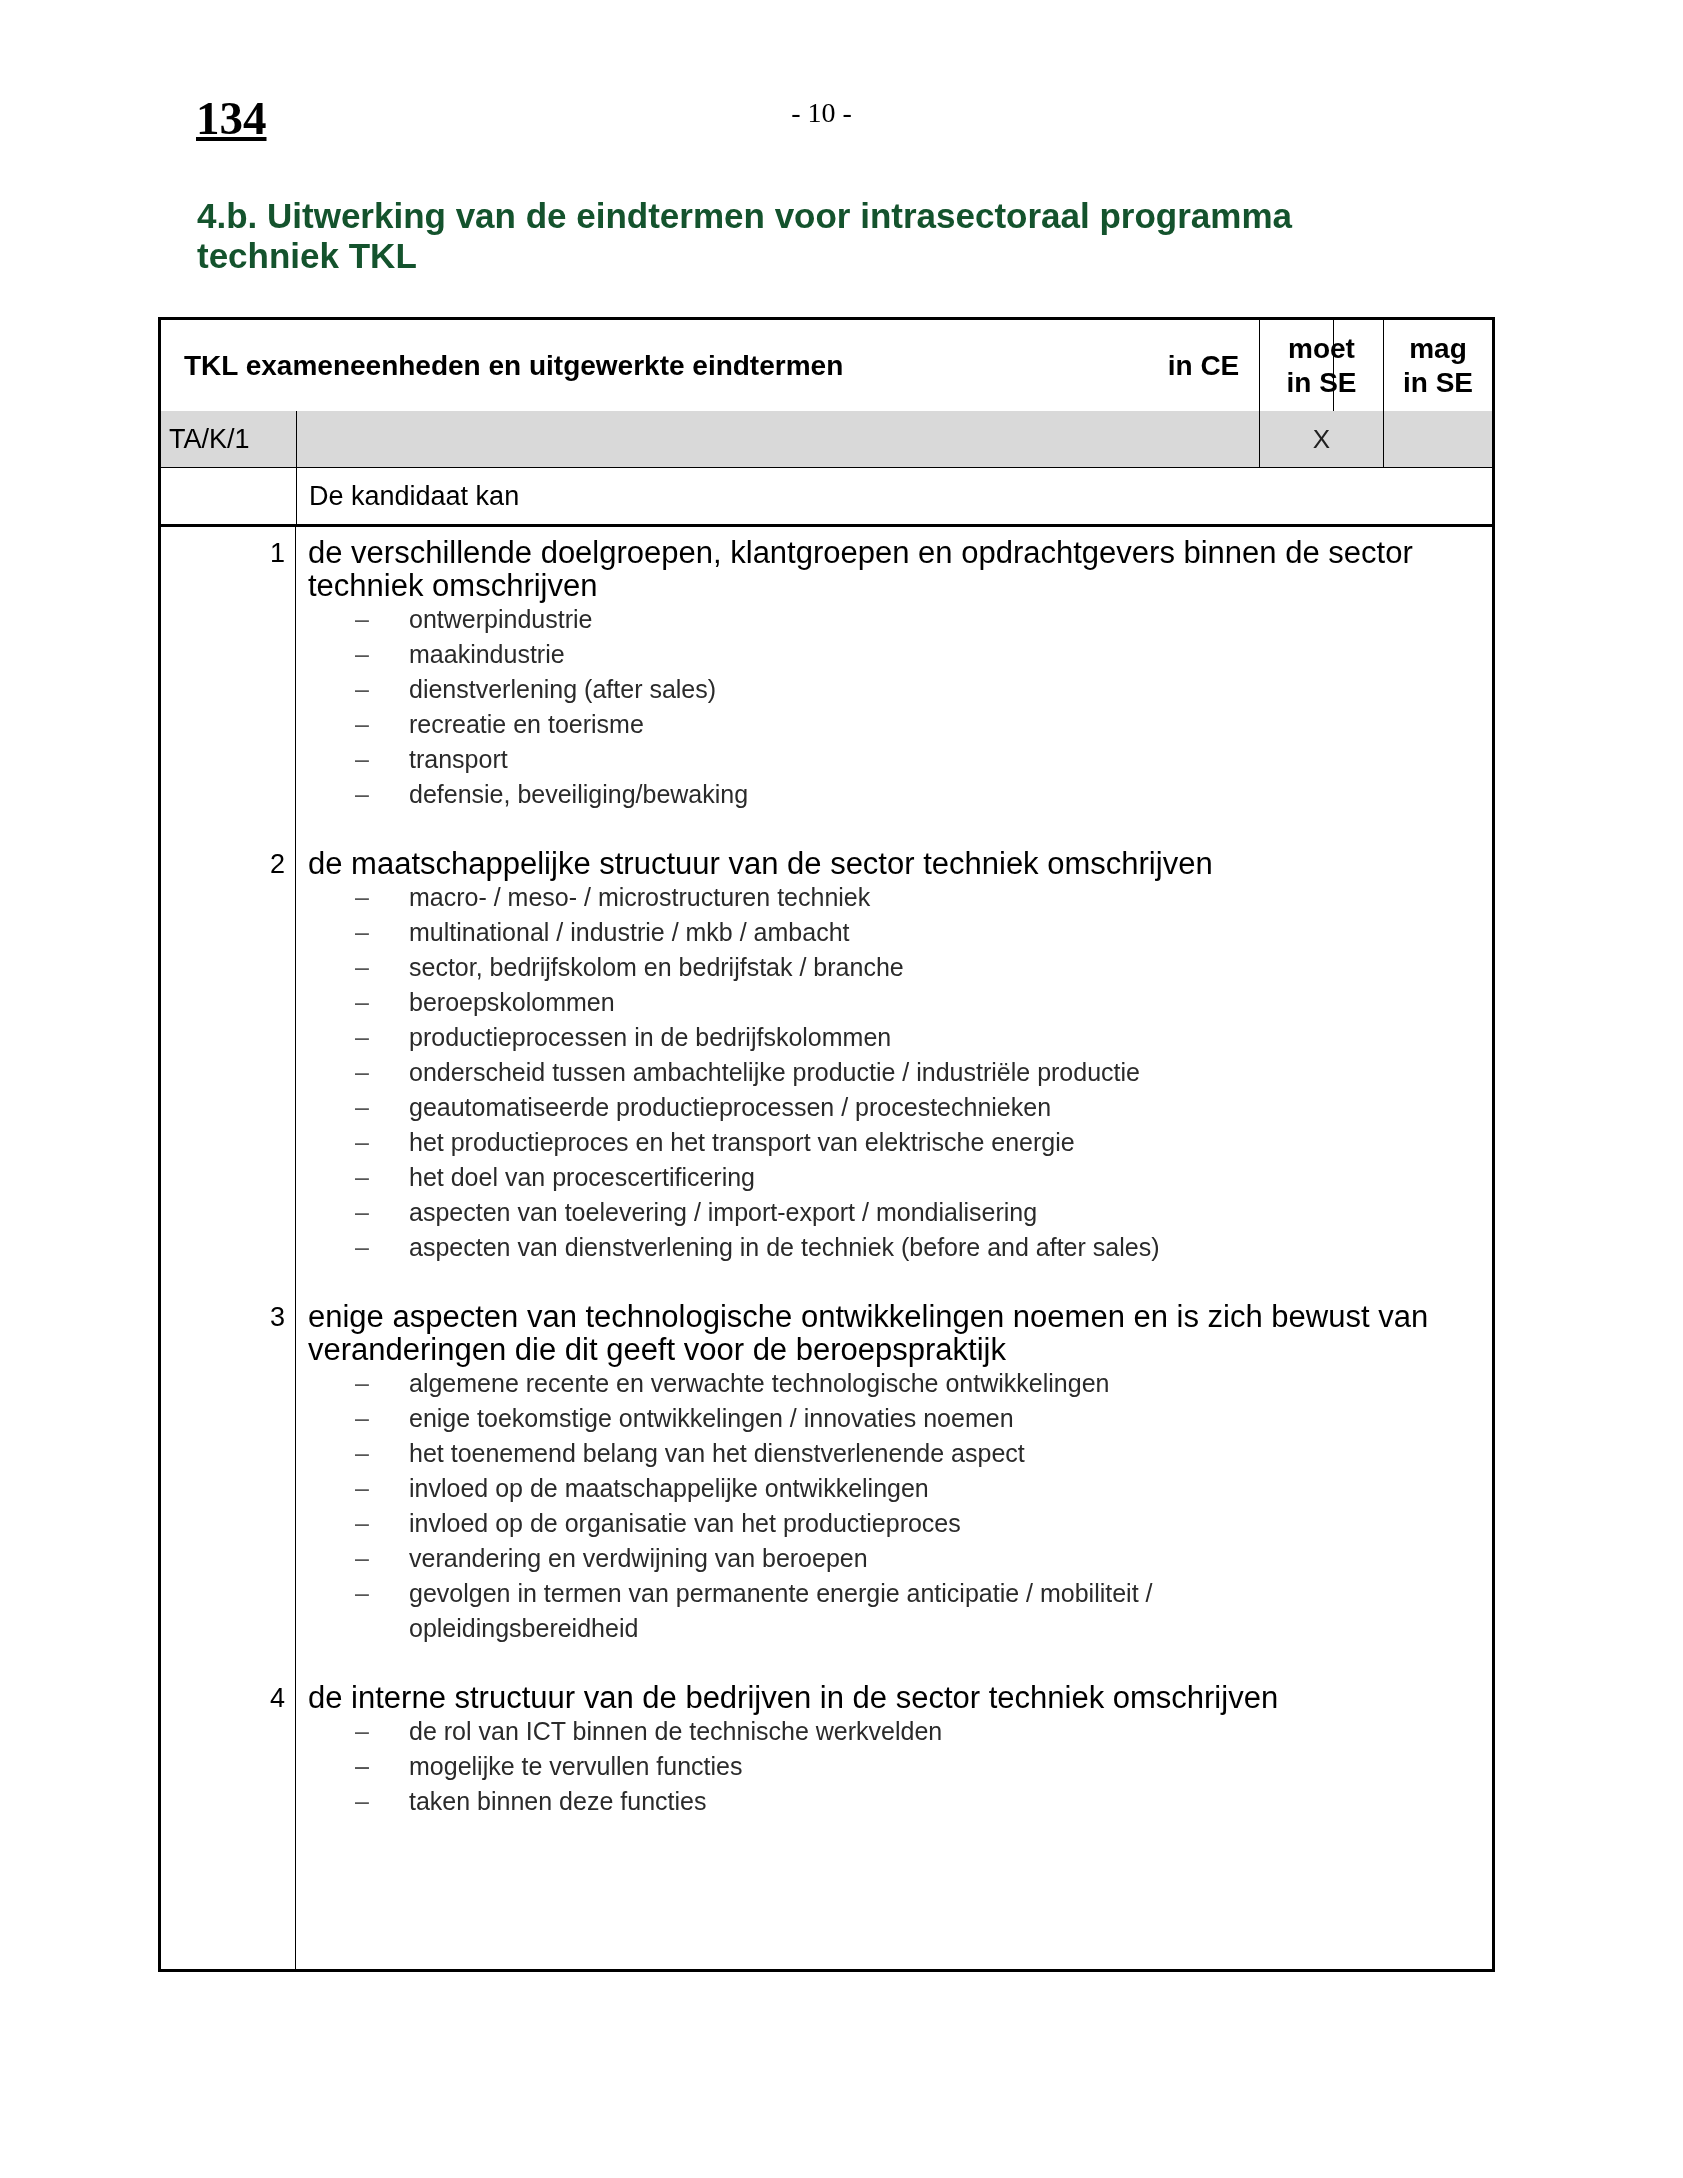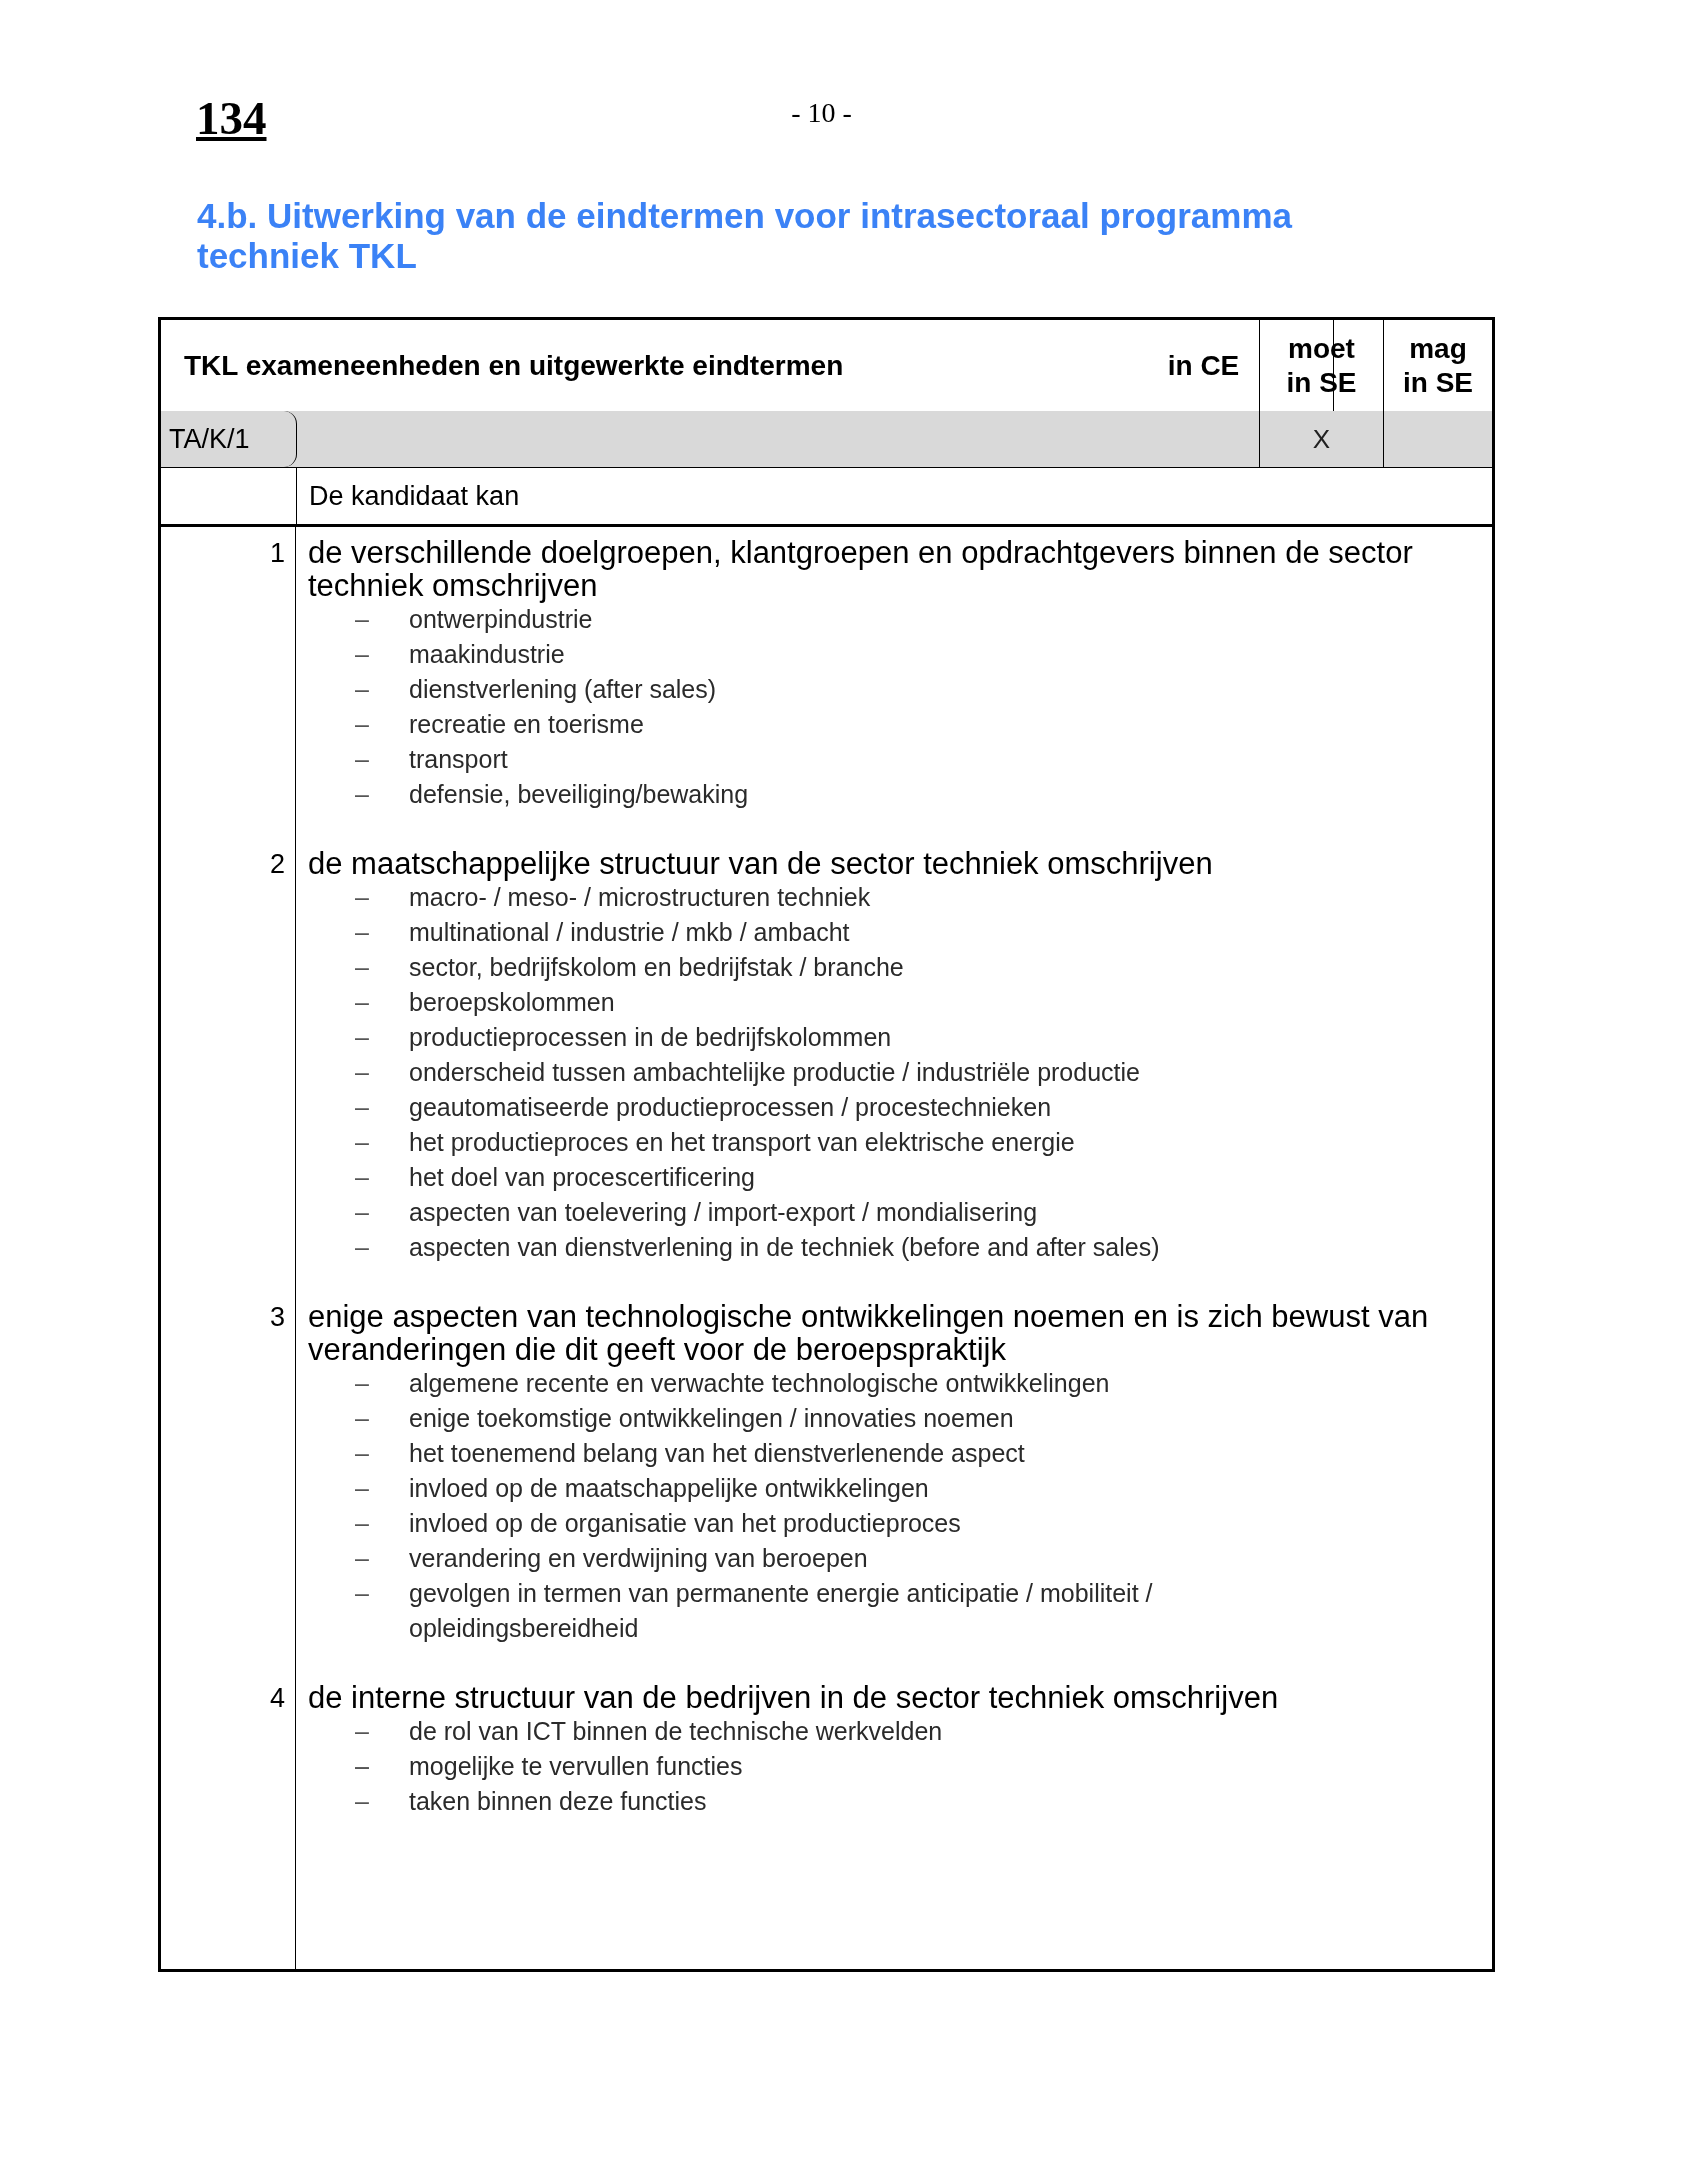--- a/index.html
+++ b/index.html
@@ -9,21 +9,21 @@
     font-family: "Liberation Serif", serif; font-weight: bold; font-size: 47px;
     color: #000; line-height: 1; text-decoration: underline;
   }
   .running-page {
     position: absolute; left: 772px; top: 99px; width: 99px; text-align: center;
     font-family: "Liberation Serif", serif; font-size: 28px; color: #000; line-height: 1;
   }
   .section-heading {
     position: absolute; left: 197px; top: 196px; width: 1238px;
     font-family: "Liberation Sans", sans-serif; font-weight: bold; font-size: 35px;
-    color: #3b82f6; line-height: 40px; margin: 0;
+    color: #14532d; line-height: 40px; margin: 0;
   }
   .tbl {
     position: absolute; left: 158px; top: 317px; width: 1337px; height: 1655px;
     box-sizing: border-box; border: 3px solid #000;
     font-family: "Liberation Sans", sans-serif; color: #000;
   }
   .hdr {
     position: absolute; left: 0; top: 0; right: 0; height: 91px;
     border-bottom: 1.5px solid #000;
   }
@@ -31,21 +31,21 @@
   .hdr .c-main { left: 0; width: 1173px; padding-left: 23px; border-right: 1.5px solid #000; }
   .hdr .c-ce { left: 987px; width: 112px; justify-content: center; border-right: 1.5px solid #000; }
   .hdr .c-moet { left: 1099px; width: 124px; justify-content: center; text-align: center; border-right: 1.5px solid #000; }
   .hdr .c-mag { left: 1223px; width: 108px; justify-content: center; text-align: center; }
 
   .unit-row {
     position: absolute; left: 0; right: 0; top: 91px; height: 56px;
     background: #d9d9d9; border-bottom: 1.5px solid #000;
   }
   .unit-row .cell { position: absolute; top: 0; bottom: 0; box-sizing: border-box; display: flex; align-items: center; font-size: 27px; }
-  .unit-row .c-code { left: 0; width: 136px; padding-left: 8px; border-right: 1.5px solid #000; border-radius: 13px; }
+  .unit-row .c-code { left: 0; width: 136px; padding-left: 8px; border-right: 1.5px solid #000; }
   .unit-row .c-title { left: 136px; width: 851px; padding-left: 12px; border-right: 1.5px solid #000; }
   .unit-row .c-ce { left: 987px; width: 112px; border-right: 1.5px solid #000; }
   .unit-row .c-moet { left: 1099px; width: 124px; justify-content: center; border-right: 1.5px solid #000; font-size: 26px; color: #222; }
   .unit-row .c-mag { left: 1223px; width: 108px; }
 
   .intro-row {
     position: absolute; left: 0; right: 0; top: 148px; height: 56px;
     border-bottom: 3px solid #000;
   }
   .intro-row .c-code { position: absolute; left: 0; top: 0; bottom: 0; width: 136px; border-right: 1.5px solid #000; box-sizing: border-box; }

